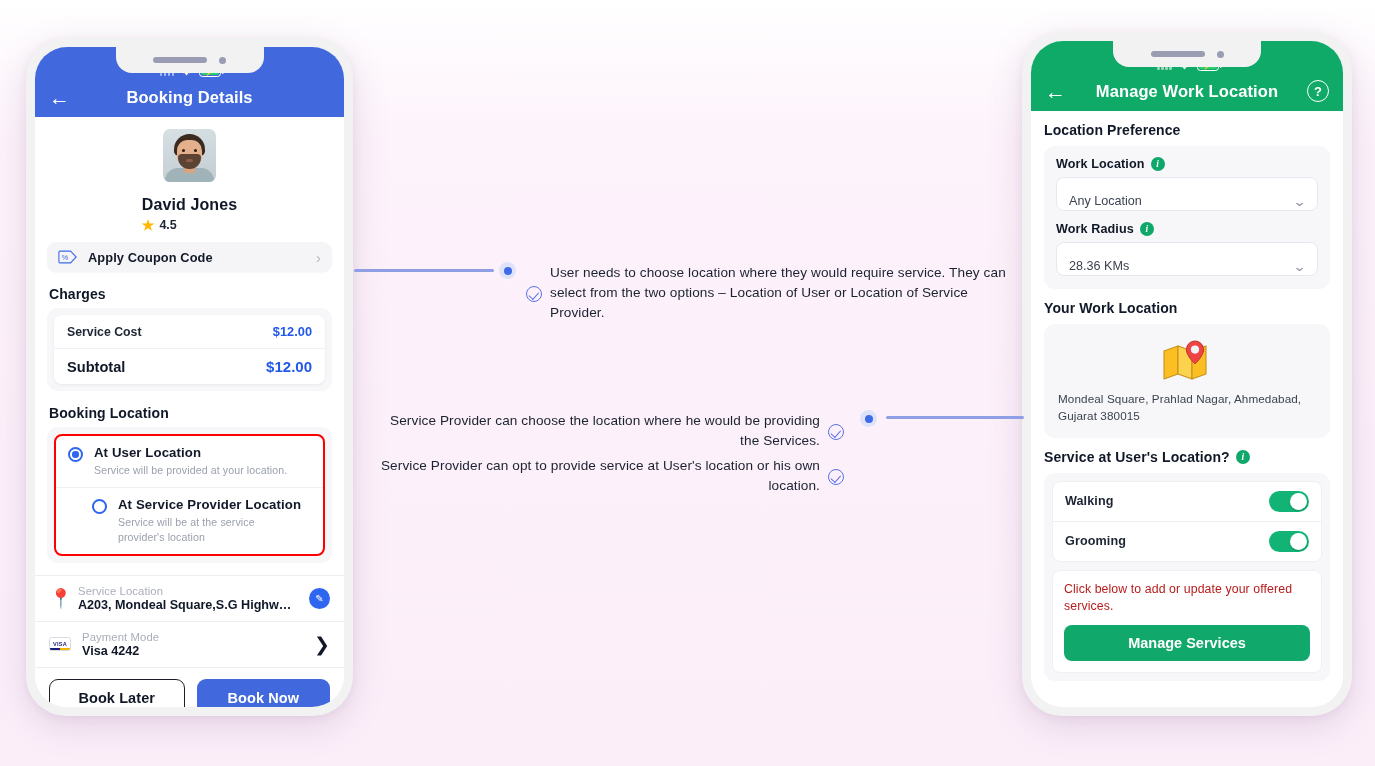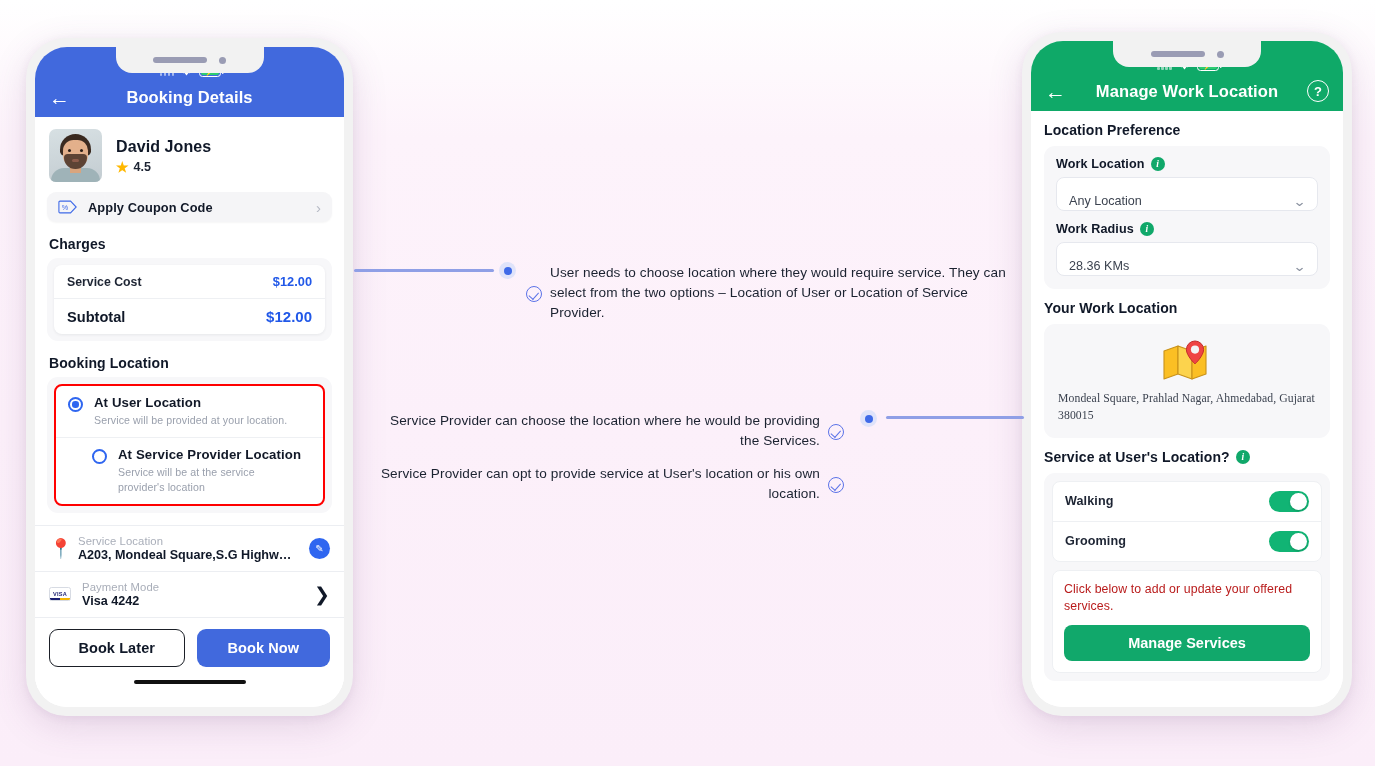--- a/index.html
+++ b/index.html
@@ -71,21 +71,21 @@
     margin-left: auto; width: 22px; height: 22px; border-radius: 50%;
     border: 1.8px solid #fff; display: flex; align-items: center; justify-content: center;
     font-size: 13px; font-weight: 700; z-index: 2; cursor: pointer;
   }
 
   
   #phone-left { left: 26px; top: 38px; width: 327px; height: 678px; }
   #phone-left .statusbar, #phone-left .appbar { background: #4169DD; }
   .body-left { background: #fff; height: calc(100% - 70px); position: relative; }
 
-  .profile-row { display: flex; align-items: center; gap: 14px; padding: 12px 14px 10px 14px; background:#fff; }
+  .profile-row { display: flex; align-items: center; gap: 14px; padding: 12px 14px 10px 14px; background:#fff;flex-direction:column; }
   .avatar {
     width: 53px; height: 53px; border-radius: 7px; overflow:hidden; flex:none;
     background: linear-gradient(170deg,#d7e0e3 0%,#c3ccd1 100%);
     position: relative;
   }
   .avatar .hair { position:absolute; left:11px; top:5px; width:31px; height:22px; background:#3a2a20; border-radius:16px 16px 5px 5px;}
   .avatar .face { position:absolute; left:14px; top:11px; width:25px; height:28px; background:#e3b08b; border-radius:11px 11px 13px 13px;}
   .avatar .beard { position:absolute; left:15px; top:25px; width:23px; height:15px; background:#4a3328; border-radius:4px 4px 12px 12px; opacity:.88;}
   .avatar .mouth { position:absolute; left:23px; top:30px; width:7px; height:3px; background:#8d5b4a; border-radius:2px; z-index:2;}
   .avatar .eyeL,.avatar .eyeR { position:absolute; top:20px; width:3px;height:3px;background:#2b1d16;border-radius:50%; z-index:2;}
@@ -174,21 +174,21 @@
   .panel { background:#f7f7f9; border-radius: 11px; padding: 11px 12px 13px 12px; }
   .field-label { font-size: 12.6px; font-weight: 800; color:#101828; display:flex; align-items:center; gap:6px; margin-bottom:6px; letter-spacing:.1px;}
   .select {
     background:#fff; border: 1.3px solid #e6e8ee; border-radius: 8px; height: 32px;
     display:flex; align-items:flex-start; justify-content:space-between; padding: 16px 12px;
     font-size: 12.6px; color: #3c4350; cursor:pointer;
   }
   .select .cv { font-size: 13px; color:#8a919f; transform: scaleX(1.25); }
   .gap { height: 11px; }
 
-  .maploc { background:#f7f7f9; border-radius: 11px; padding: 15px 14px 13px 14px; text-align:center;font-family:Liberation Serif, serif; }
+  .maploc { background:#f7f7f9; border-radius: 11px; padding: 15px 14px 13px 14px; text-align:center; }
   .mapicon { width: 52px; height: 42px; margin: 0 auto 10px auto; position: relative; }
   .maploc .addr { font-size: 11.7px; color:#3c4350; line-height: 1.45; text-align:left; letter-spacing:.1px;}
 
   .svc-panel { background:#f7f7f9; border-radius: 11px; padding: 8px; }
   .svc-card { background:#fff; border:1px solid #eef0f3; border-radius: 8px; overflow:hidden; }
   .svc-row { display:flex; align-items:center; justify-content:space-between; padding: 9px 12px; }
   .svc-row + .svc-row { border-top:1px solid #eef0f3; }
   .svc-row .n { font-size: 12.6px; font-weight: 800; color:#1d2433; letter-spacing:.1px;}
   .toggle { width: 40px; height: 21px; border-radius: 12px; background:#11B474; position:relative; cursor:pointer; flex:none;}
   .toggle::after { content:''; position:absolute; top:2px; right:2px; width:17px; height:17px; border-radius:50%; background:#fff; box-shadow:0 1px 2px rgba(0,0,0,.2);}
@@ -473,17 +473,17 @@
   </div>
 </div>
 
 <div class="conn-line" style="left:886px; top:416px; width:138px;"></div>
 <div class="conn-dot" style="left:860px; top:410px;"></div>
 <div class="anno" style="left:372px; top:411px; width:472px; text-align:right;">
   <div class="anno-item" style="justify-content:flex-end">
     <span>Service Provider can choose the location where he would be providing the Services.</span>
     <span class="chk"></span>
   </div>
-  <div class="anno-item" style="justify-content:flex-end; margin-top:13px">
+  <div class="anno-item" style="justify-content:flex-end; margin-top:5px">
     <span>Service Provider can opt to provide service at User's location or his own location.</span>
     <span class="chk"></span>
   </div>
 </div>
 
 </body></html>

